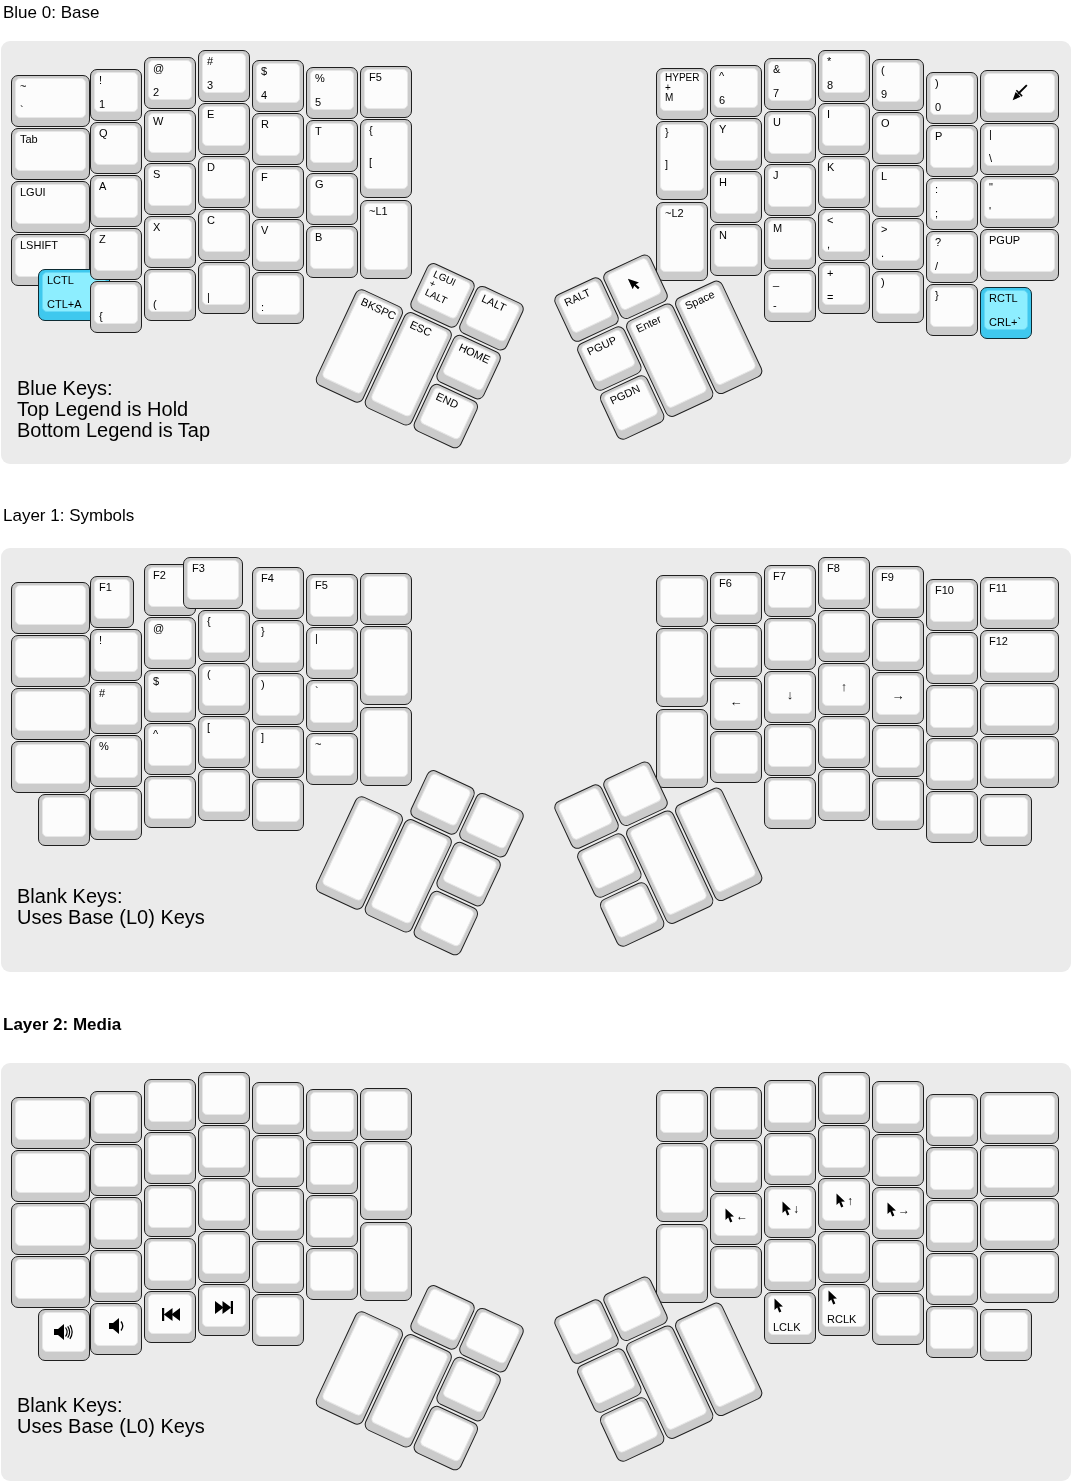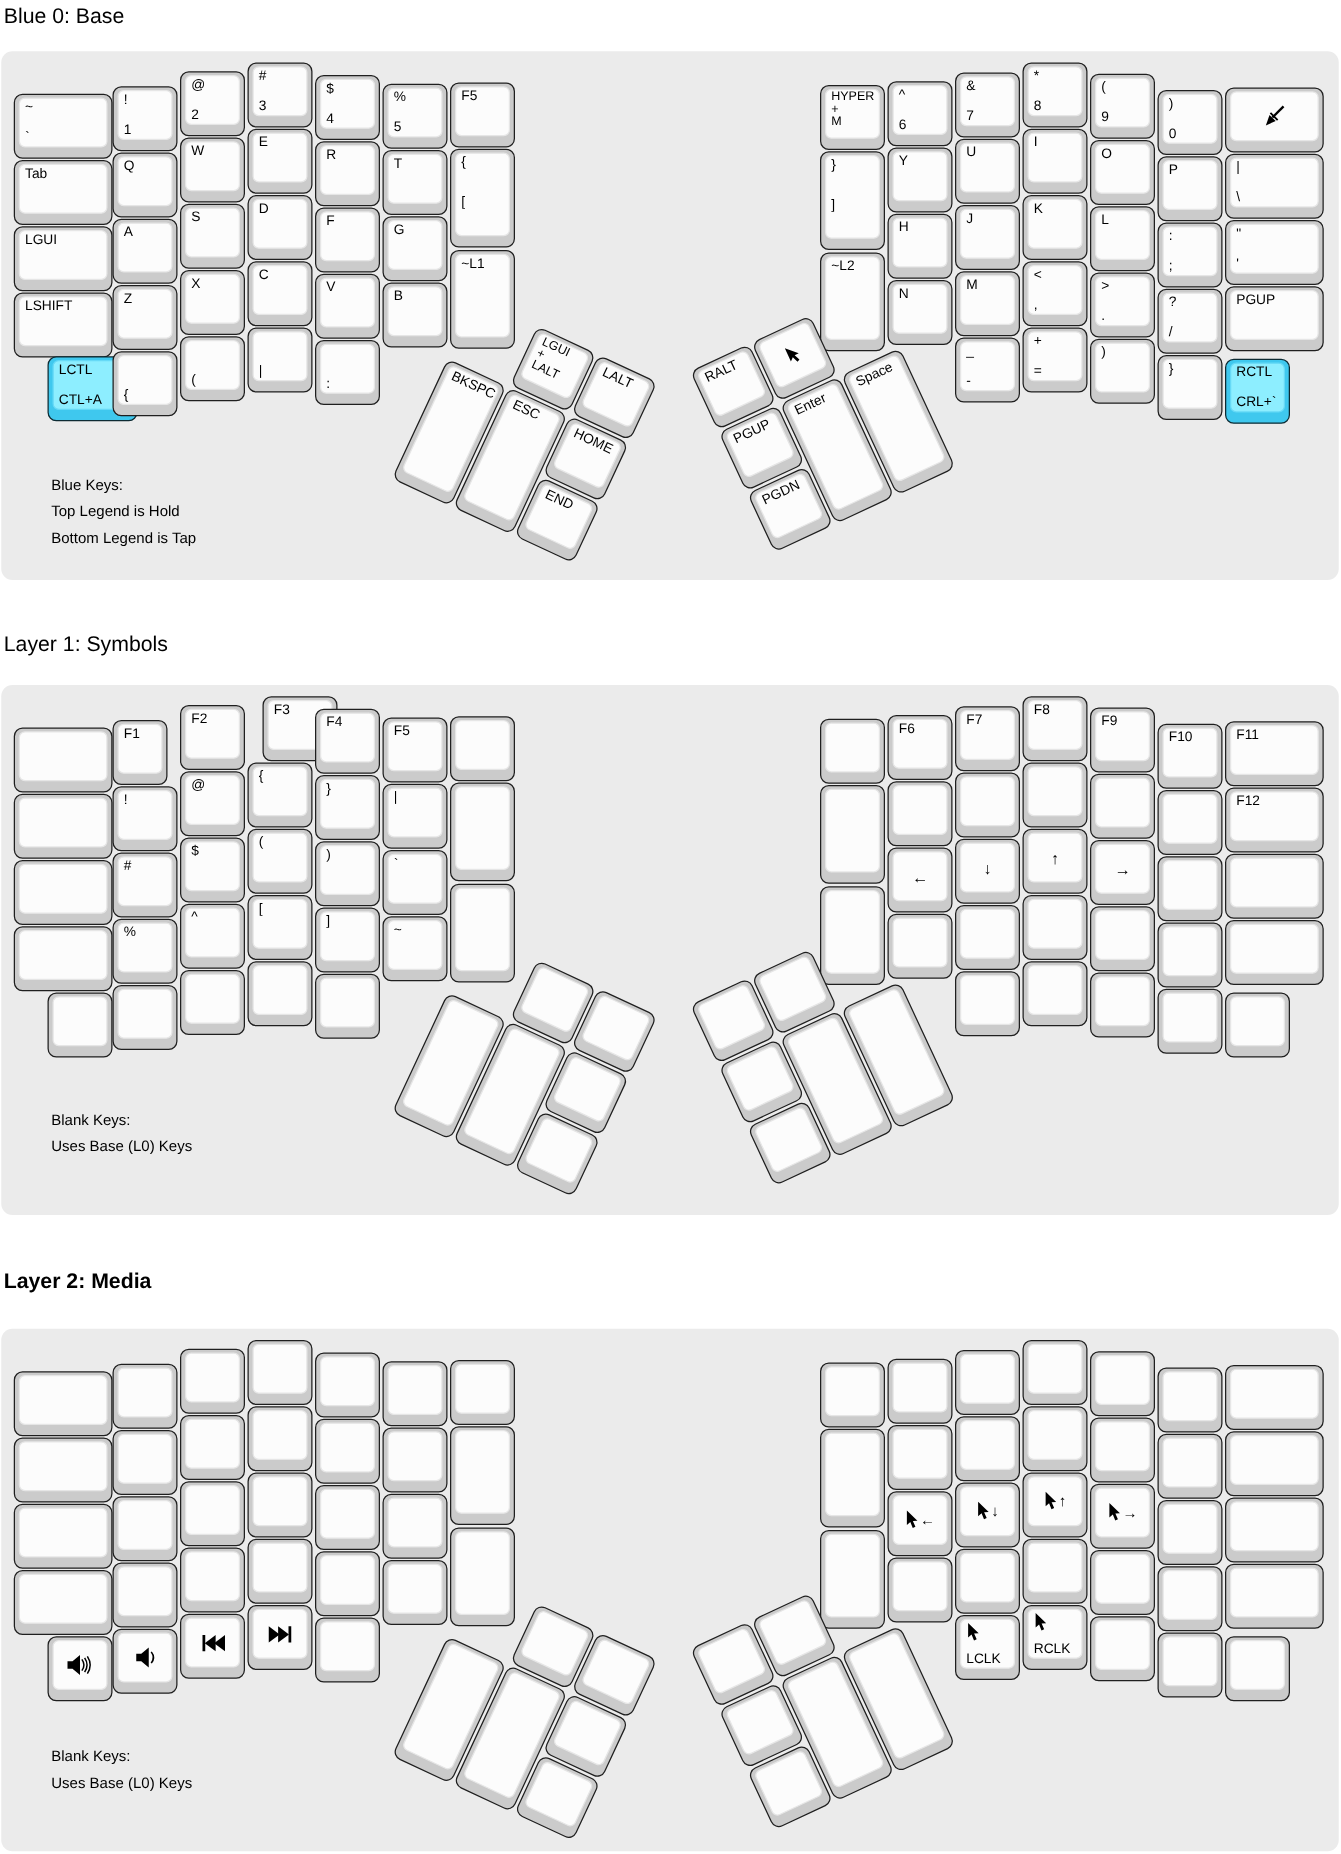--- a/index.html
+++ b/index.html
@@ -1,21 +1,21 @@
 <!DOCTYPE html>
 <html><head>
 <meta charset="utf-8">
 <style>
   html,body{margin:0;padding:0;background:#ffffff;}
   body{position:relative;width:1073px;height:1483px;overflow:hidden;
        font-family:"Liberation Sans",sans-serif;color:#000;}
   .layer-title{position:absolute;left:3px;font-size:17px;color:#000;}
   .panel{position:absolute;left:1px;width:1070px;background:#ebebeb;border-radius:9px;}
   .kb{position:absolute;left:0;top:0;right:0;bottom:0;}
-  .caption{position:absolute;left:16px;font-size:12px;line-height:21px;color:#000;white-space:pre-line;margin-left:24px;}
+  .caption{position:absolute;left:16px;font-size:20px;line-height:21px;color:#000;white-space:pre-line;}
   .key{position:absolute;background:#cbcbcb;border:1.5px solid #1f1f1f;border-radius:7px;box-sizing:border-box;}
   .key .ktop{position:absolute;left:3px;top:2px;right:3px;bottom:8px;background:#fcfcfc;
              border:1px solid #e6e6e6;border-radius:5px;box-sizing:border-box;}
   .key.blue{background:#3fc8ee;border-color:#0d2b33;}
   .key.blue .ktop{background:#8deeff;border-color:#66d9f6;}
   .lt{position:absolute;left:4px;top:1px;font-size:11px;line-height:13px;white-space:pre-line;}
   .lt.sm{font-size:10px;line-height:10px;}
   .lb{position:absolute;left:4px;bottom:0px;font-size:11px;line-height:14px;}
   .key.tall .lb{bottom:auto;top:32px;}
   .lm{font-size:13px;}
@@ -46,21 +46,21 @@
         <div class="key" style="left: 10px; top: 140px; width: 79px; height: 52px;">
           <div class="ktop">
             <span class="lt">LGUI</span>
           </div>
         </div>
         <div class="key" style="left: 10px; top: 193px; width: 79px; height: 52px;">
           <div class="ktop">
             <span class="lt">LSHIFT</span>
           </div>
         </div>
-        <div class="key blue" style="left: 37px; top: 244px; width: 72px; height: 52px; text-decoration: underline;">
+        <div class="key blue" style="left: 37px; top: 228px; width: 72px; height: 52px; text-decoration: underline;">
           <div class="ktop">
             <span class="lt">LCTL</span>
             <span class="lb">CTL+A</span>
           </div>
         </div>
         <div class="key" style="left: 89px; top: 28px; width: 52px; height: 52px;">
           <div class="ktop">
             <span class="lt">!</span>
             <span class="lb">1</span>
           </div>
@@ -518,21 +518,21 @@
           </div>
         </div>
         <div class="key" style="left: 143px; top: 175px; width: 52px; height: 52px;">
           <div class="ktop">
             <span class="lt">^</span>
           </div>
         </div>
         <div class="key" style="left: 143px; top: 228px; width: 52px; height: 52px;">
           <div class="ktop"></div>
         </div>
-        <div class="key" style="left: 209px; top: 9px; width: 60px; height: 52px;">
+        <div class="key" style="left: 182px; top: 9px; width: 60px; height: 52px;">
           <div class="ktop">
             <span class="lt">F3</span>
           </div>
         </div>
         <div class="key" style="left: 197px; top: 62px; width: 52px; height: 52px;">
           <div class="ktop">
             <span class="lt">{</span>
           </div>
         </div>
         <div class="key" style="left: 197px; top: 115px; width: 52px; height: 52px;">

